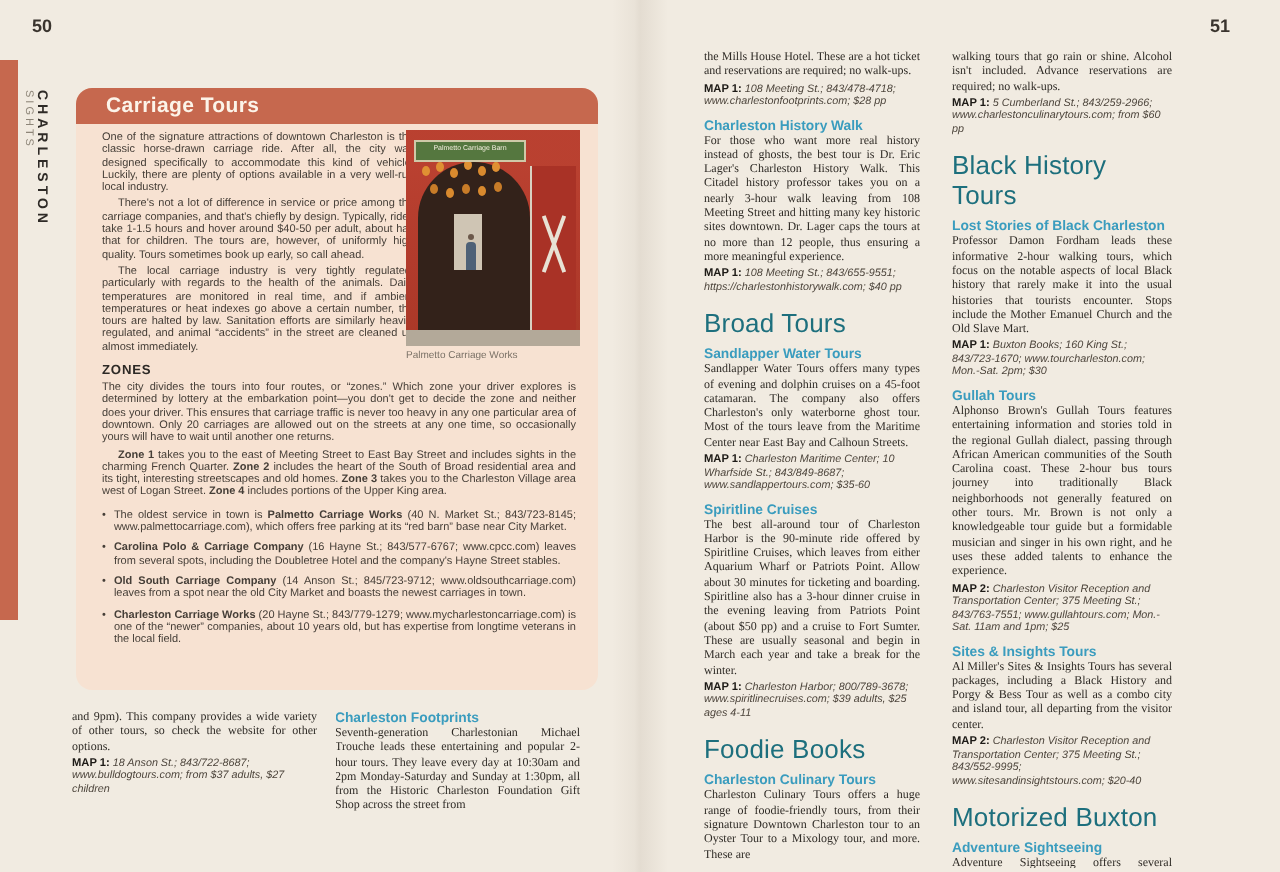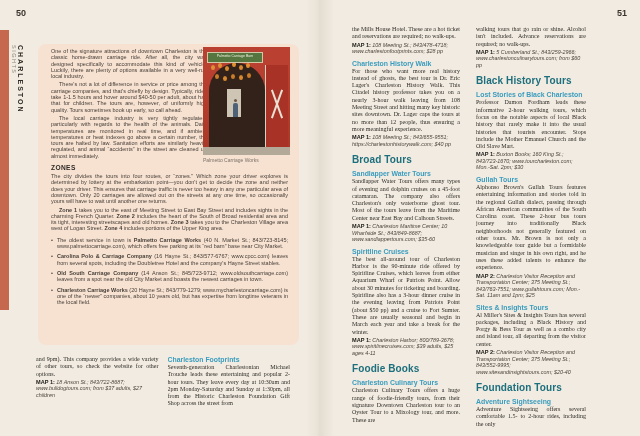--- a/index.html
+++ b/index.html
@@ -1,20 +1,20 @@
 <!DOCTYPE html>
 <html><head>
 <meta charset="utf-8">
 <style>
   html,body{margin:0;padding:0}
   body{width:640px;height:436px;position:relative;background:#f1ebe1;font-family:"Liberation Sans",sans-serif;color:#2e2a26;overflow:hidden}
   .b{font-weight:bold}
   .pageno{position:absolute;top:8px;font-size:9px;font-weight:bold;color:#3a342e}
   .pageno.pl{left:16px}
-  .pageno.pr{right:13px}
+  .pageno.pr{right:25px}
   .gutter{position:absolute;left:306px;top:0;width:28px;height:436px;background:linear-gradient(90deg,rgba(0,0,0,0) 0%,rgba(92,70,48,.05) 40%,rgba(92,70,48,.09) 50%,rgba(0,0,0,0) 100%)}
   .tabbar{position:absolute;left:0;top:30px;width:9px;height:280px;background:#c6684e}
   .tabtext{position:absolute;left:11px;top:45px;writing-mode:vertical-rl;height:200px}
   .tab-ch{display:block;font-size:7px;font-weight:bold;letter-spacing:2px;color:#2e2a26}
   .tab-se{display:block;font-size:5.5px;letter-spacing:1.5px;color:#8d8578}
   
   .fbox{position:absolute;left:38px;top:44px;width:261px;height:301px;background:#f7e2d2;border-radius:8px;overflow:hidden}
   .fhead{height:18px;background:#c6684e;color:#fcf4e9;font-weight:bold;font-size:10.5px;line-height:18px;padding-left:15px;letter-spacing:.2px}
   .fbody{position:relative;padding:4px 11px 6px 13px}
   .fp{font-size:5.5px;line-height:6.3px;text-align:justify;color:#453e37;margin:0 0 2px 0}
@@ -40,21 +40,21 @@
   .bar.r1{transform:rotate(70deg)}
   .bar.r2{transform:rotate(-70deg)}
   .p-ground{position:absolute;bottom:0;left:0;width:87px;height:8px;background:#b3a999}
   .fcaption{font-size:5px;color:#7b7267;margin-top:2px;font-style:normal}
   
   .serifp{font-family:"Liberation Serif",serif;font-size:6px;line-height:7.3px;text-align:justify;color:#2f2b26;margin:0}
   .map{margin:1px 0 4px 0;font-size:5.4px;line-height:6.5px;color:#4d453c}
   .map-label{font-weight:bold;font-style:normal;color:#1d1a16;font-size:5.6px}
   .map-details{font-style:italic}
   .subhead{font-size:6.9px;font-weight:bold;color:#3a9cbe;margin:4px 0 1px 0}
-  .section-h{font-size:10px;font-weight:bold;color:#1d6f7d;margin:7px 0 1px 0;letter-spacing:.1px}
+  .section-h{font-size:13px;font-weight:normal;color:#1d6f7d;margin:7px 0 1px 0;letter-spacing:.1px}
   .bcols{position:absolute;left:36px;top:356px;width:254px;display:flex;gap:9px}
   .bcol{flex:1;overflow:hidden}
   .bcols .subhead{margin-top:0}
   .rcol{position:absolute;top:24px;height:410px;overflow:hidden}
   .rcol1{left:352px;width:108px}
   .rcol2{left:476px;width:110px}
   .rcol .subhead{margin:5px 0 1px 0}
   .rcol .serifp{margin-bottom:1px}
   .rcol p.first{margin-top:2px}
 </style>
@@ -66,20 +66,21 @@
 <div class="pageno pl">50</div>
 <div class="pageno pr">51</div>
 
 <div class="tabbar"></div>
 <div class="tabtext">
   <span class="tab-ch">CHARLESTON</span>
   <span class="tab-se">SIGHTS</span>
 </div>
 
 <section class="fbox">
+  <header class="fhead">Carriage Tours</header>
   <div class="fbody">
     <div class="ftext">
       <p class="fp">One of the signature attractions of downtown Charleston is the classic horse-drawn carriage ride. After all, the city was designed specifically to accommodate this kind of vehicle. Luckily, there are plenty of options available in a very well-run local industry.</p>
       <p class="fp indent">There's not a lot of difference in service or price among the carriage companies, and that's chiefly by design. Typically, rides take 1-1.5 hours and hover around $40-50 per adult, about half that for children. The tours are, however, of uniformly high quality. Tours sometimes book up early, so call ahead.</p>
       <p class="fp indent">The local carriage industry is very tightly regulated, particularly with regards to the health of the animals. Daily temperatures are monitored in real time, and if ambient temperatures or heat indexes go above a certain number, the tours are halted by law. Sanitation efforts are similarly heavily regulated, and animal “accidents” in the street are cleaned up almost immediately.</p>
     </div>
     <figure class="photo-fig">
       <div class="photo">
         <div class="p-arch"></div>
         <div class="p-door"></div>
@@ -154,16 +155,16 @@
   <h3 class="section-h">Black History Tours</h3>
   <h4 class="subhead">Lost Stories of Black Charleston</h4>
   <p class="serifp">Professor Damon Fordham leads these informative 2-hour walking tours, which focus on the notable aspects of local Black history that rarely make it into the usual histories that tourists encounter. Stops include the Mother Emanuel Church and the Old Slave Mart.</p>
   <p class="map"><span class="map-label">MAP 1:</span> <span class="map-details">Buxton Books; 160 King St.; 843/723-1670; www.tourcharleston.com; Mon.-Sat. 2pm; $30</span></p>
   <h4 class="subhead">Gullah Tours</h4>
   <p class="serifp">Alphonso Brown's Gullah Tours features entertaining information and stories told in the regional Gullah dialect, passing through African American communities of the South Carolina coast. These 2-hour bus tours journey into traditionally Black neighborhoods not generally featured on other tours. Mr. Brown is not only a knowledgeable tour guide but a formidable musician and singer in his own right, and he uses these added talents to enhance the experience.</p>
   <p class="map"><span class="map-label">MAP 2:</span> <span class="map-details">Charleston Visitor Reception and Transportation Center; 375 Meeting St.; 843/763-7551; www.gullahtours.com; Mon.-Sat. 11am and 1pm; $25</span></p>
   <h4 class="subhead">Sites &amp; Insights Tours</h4>
   <p class="serifp">Al Miller's Sites &amp; Insights Tours has several packages, including a Black History and Porgy &amp; Bess Tour as well as a combo city and island tour, all departing from the visitor center.</p>
   <p class="map"><span class="map-label">MAP 2:</span> <span class="map-details">Charleston Visitor Reception and Transportation Center; 375 Meeting St.; 843/552-9995; www.sitesandinsightstours.com; $20-40</span></p>
-  <h3 class="section-h">Foundation Tours</h3>
+  <h3 class="section-h">Motorized Buxton</h3>
   <h4 class="subhead">Adventure Sightseeing</h4>
   <p class="serifp">Adventure Sightseeing offers several comfortable 1.5- to 2-hour rides, including the only</p>
 </div>
 
 </body></html>

